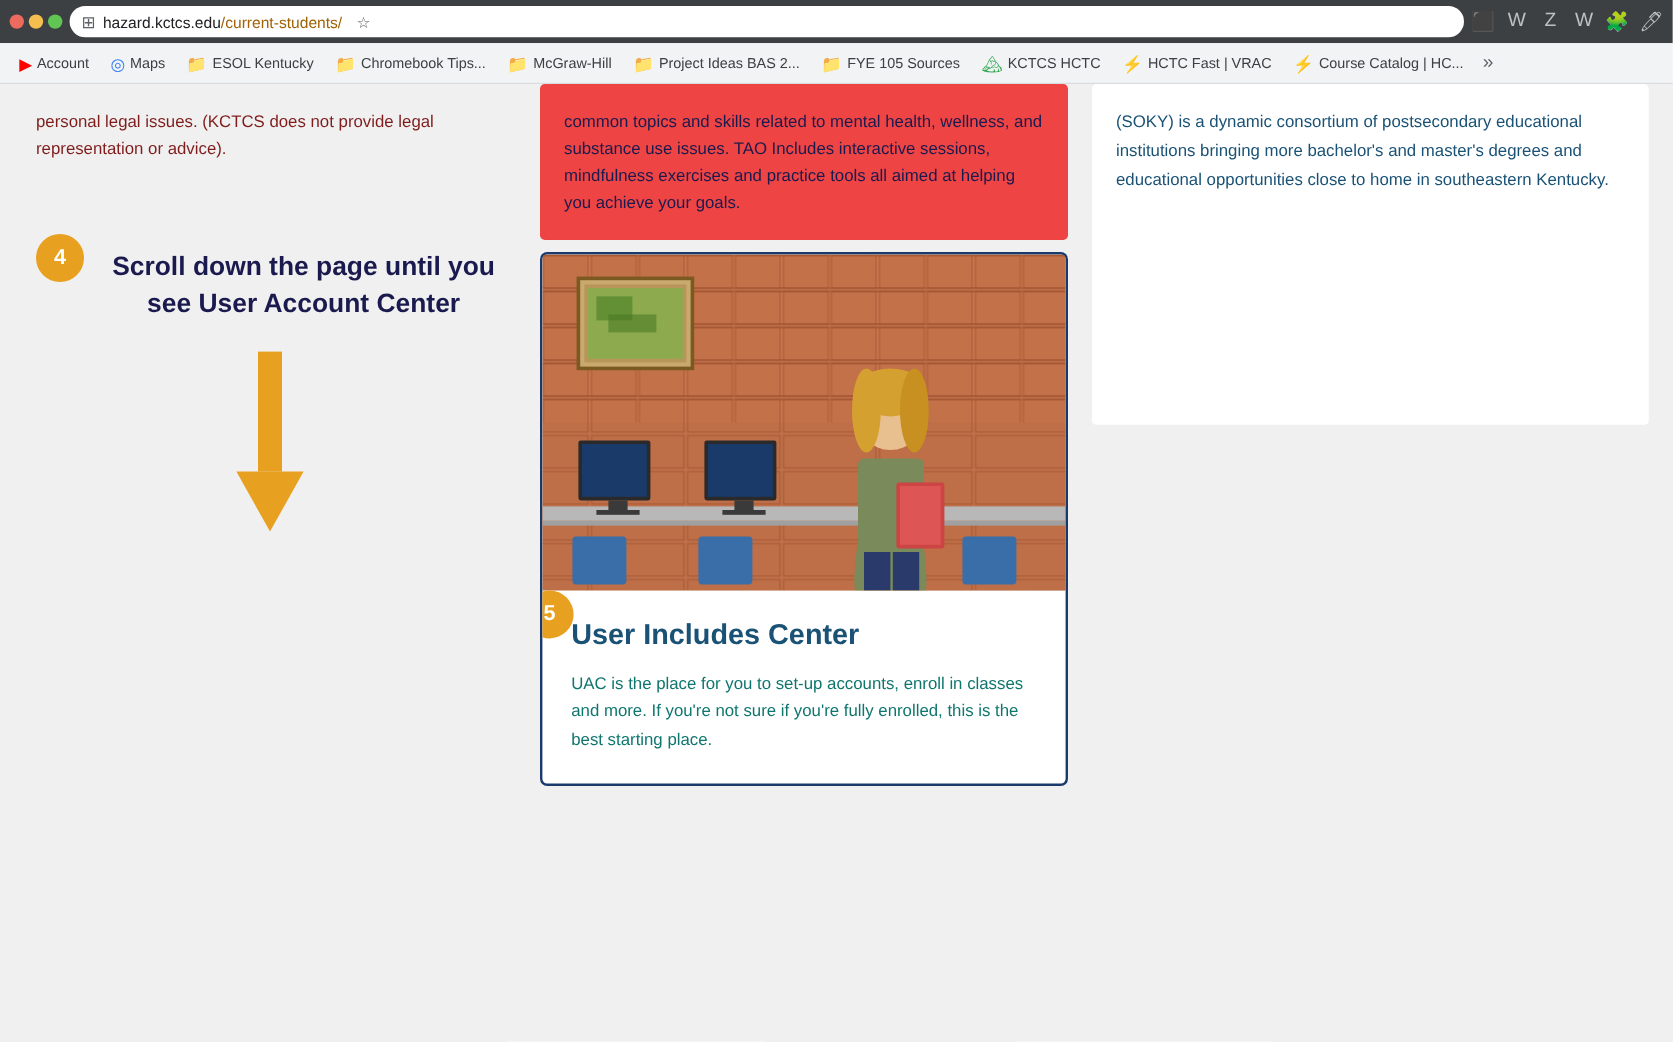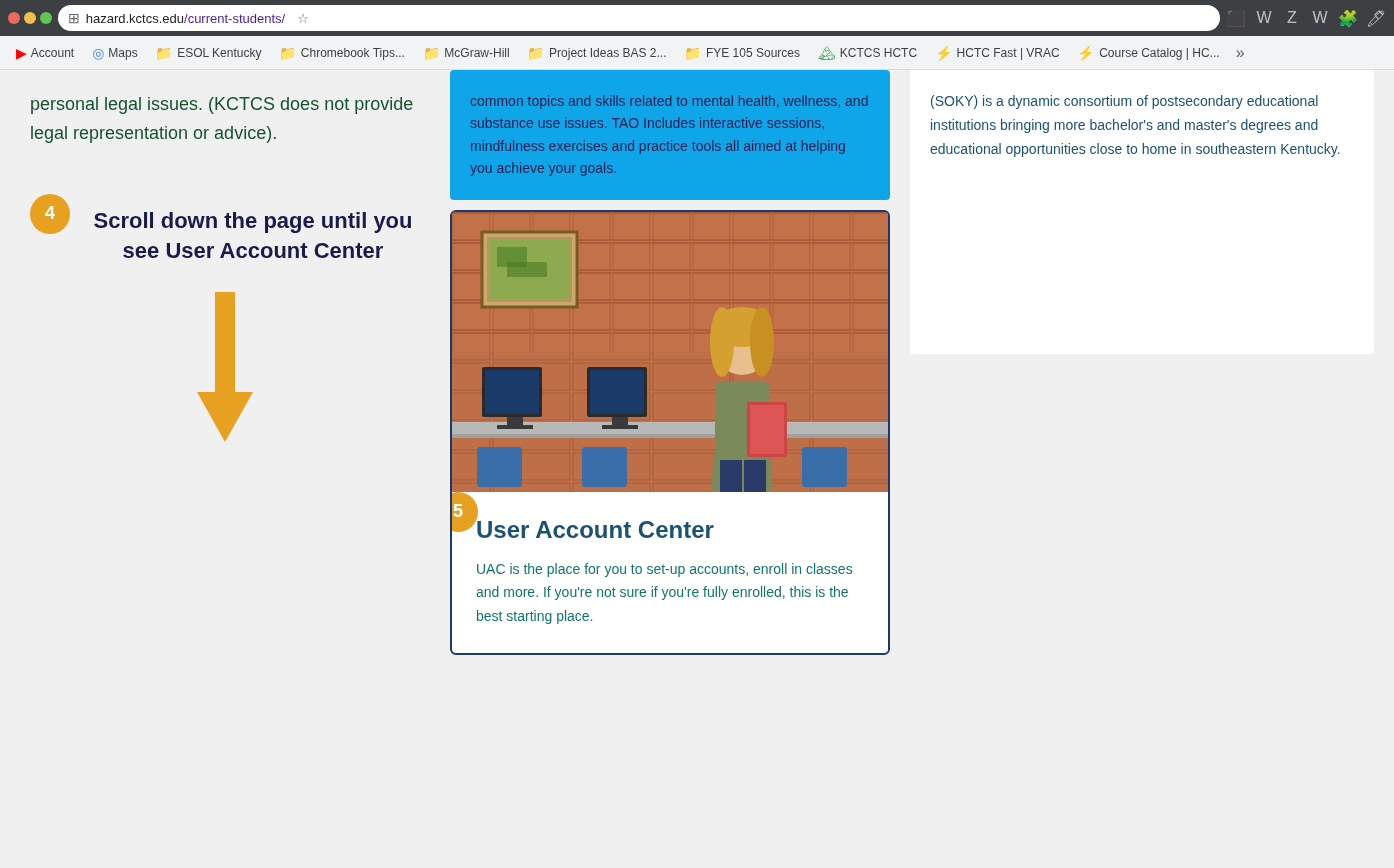--- a/index.html
+++ b/index.html
@@ -31,21 +31,21 @@
       height: 26px;
       display: flex;
       align-items: center;
       padding: 0 10px;
       font-size: 13px;
       color: #202124;
       gap: 6px;
     }
     .address-bar .grid-icon { color: #5f6368; font-size: 14px; }
     .address-url { color: #202124; font-size: 13px; }
-    .address-url span.dim { color: #4c1d95; }
+    .address-url span.dim { color: #a16207; }
     .star-icon { color: #5f6368; margin-left: 6px; }
     .browser-actions {
       display: flex;
       align-items: center;
       gap: 8px;
     }
     .browser-action-icon { color: #bdc1c6; font-size: 16px; width: 20px; text-align: center; }
 
     
     .bookmarks-bar {
@@ -86,24 +86,24 @@
     .left-panel {
       width: 450px;
       padding: 20px 30px;
       background: #f0f0f0;
       display: flex;
       flex-direction: column;
       align-items: center;
     }
 
     .legal-text {
-      color: #14532d;
-      font-size: 18px;
+      color: #7f1d1d;
+      font-size: 14px;
       line-height: 1.6;
-      margin-bottom: 32px;
+      margin-bottom: 46px;
       align-self: flex-start;
     }
 
     .instruction-block {
       display: flex;
       align-items: flex-start;
       gap: 16px;
       margin-top: 10px;
     }
     .step-badge {
@@ -152,21 +152,21 @@
     }
 
     
     .middle-panel {
       width: 460px;
       padding: 0 20px 20px 0;
       background: #f0f0f0;
     }
 
     .tao-card {
-      background: #0ea5e9;
+      background: #ef4444;
       border-radius: 4px;
       padding: 20px;
       margin-bottom: 10px;
     }
     .tao-text {
       color: #1a1a4e;
       font-size: 14px;
       line-height: 1.6;
     }
 
@@ -444,21 +444,21 @@
 
           <rect x="465" y="248" width="20" height="60" fill="#c04030" rx="2"></rect>
           <rect x="490" y="248" width="20" height="60" fill="#c04030" rx="2"></rect>
 
           <rect x="770" y="210" width="65" height="55" fill="#8a8a8a" rx="5"></rect>
           <rect x="785" y="215" width="35" height="45" fill="#9a9a9a" rx="3"></rect>
         </svg>
       </div>
 
       <div class="uac-content">
-        <h2 class="uac-title">User Account Center</h2>
+        <h2 class="uac-title">User Includes Center</h2>
         <p class="uac-description">UAC is the place for you to set-up accounts, enroll in classes and more. If you're not sure if you're fully enrolled, this is the best starting place.</p>
       </div>
     </div>
   </div>
 
   <div class="right-panel">
     <div class="consortium-card">
       <p class="consortium-text">(SOKY) is a dynamic consortium of postsecondary educational institutions bringing more bachelor's and master's degrees and educational opportunities close to home in southeastern Kentucky.</p>
     </div>
   </div>

